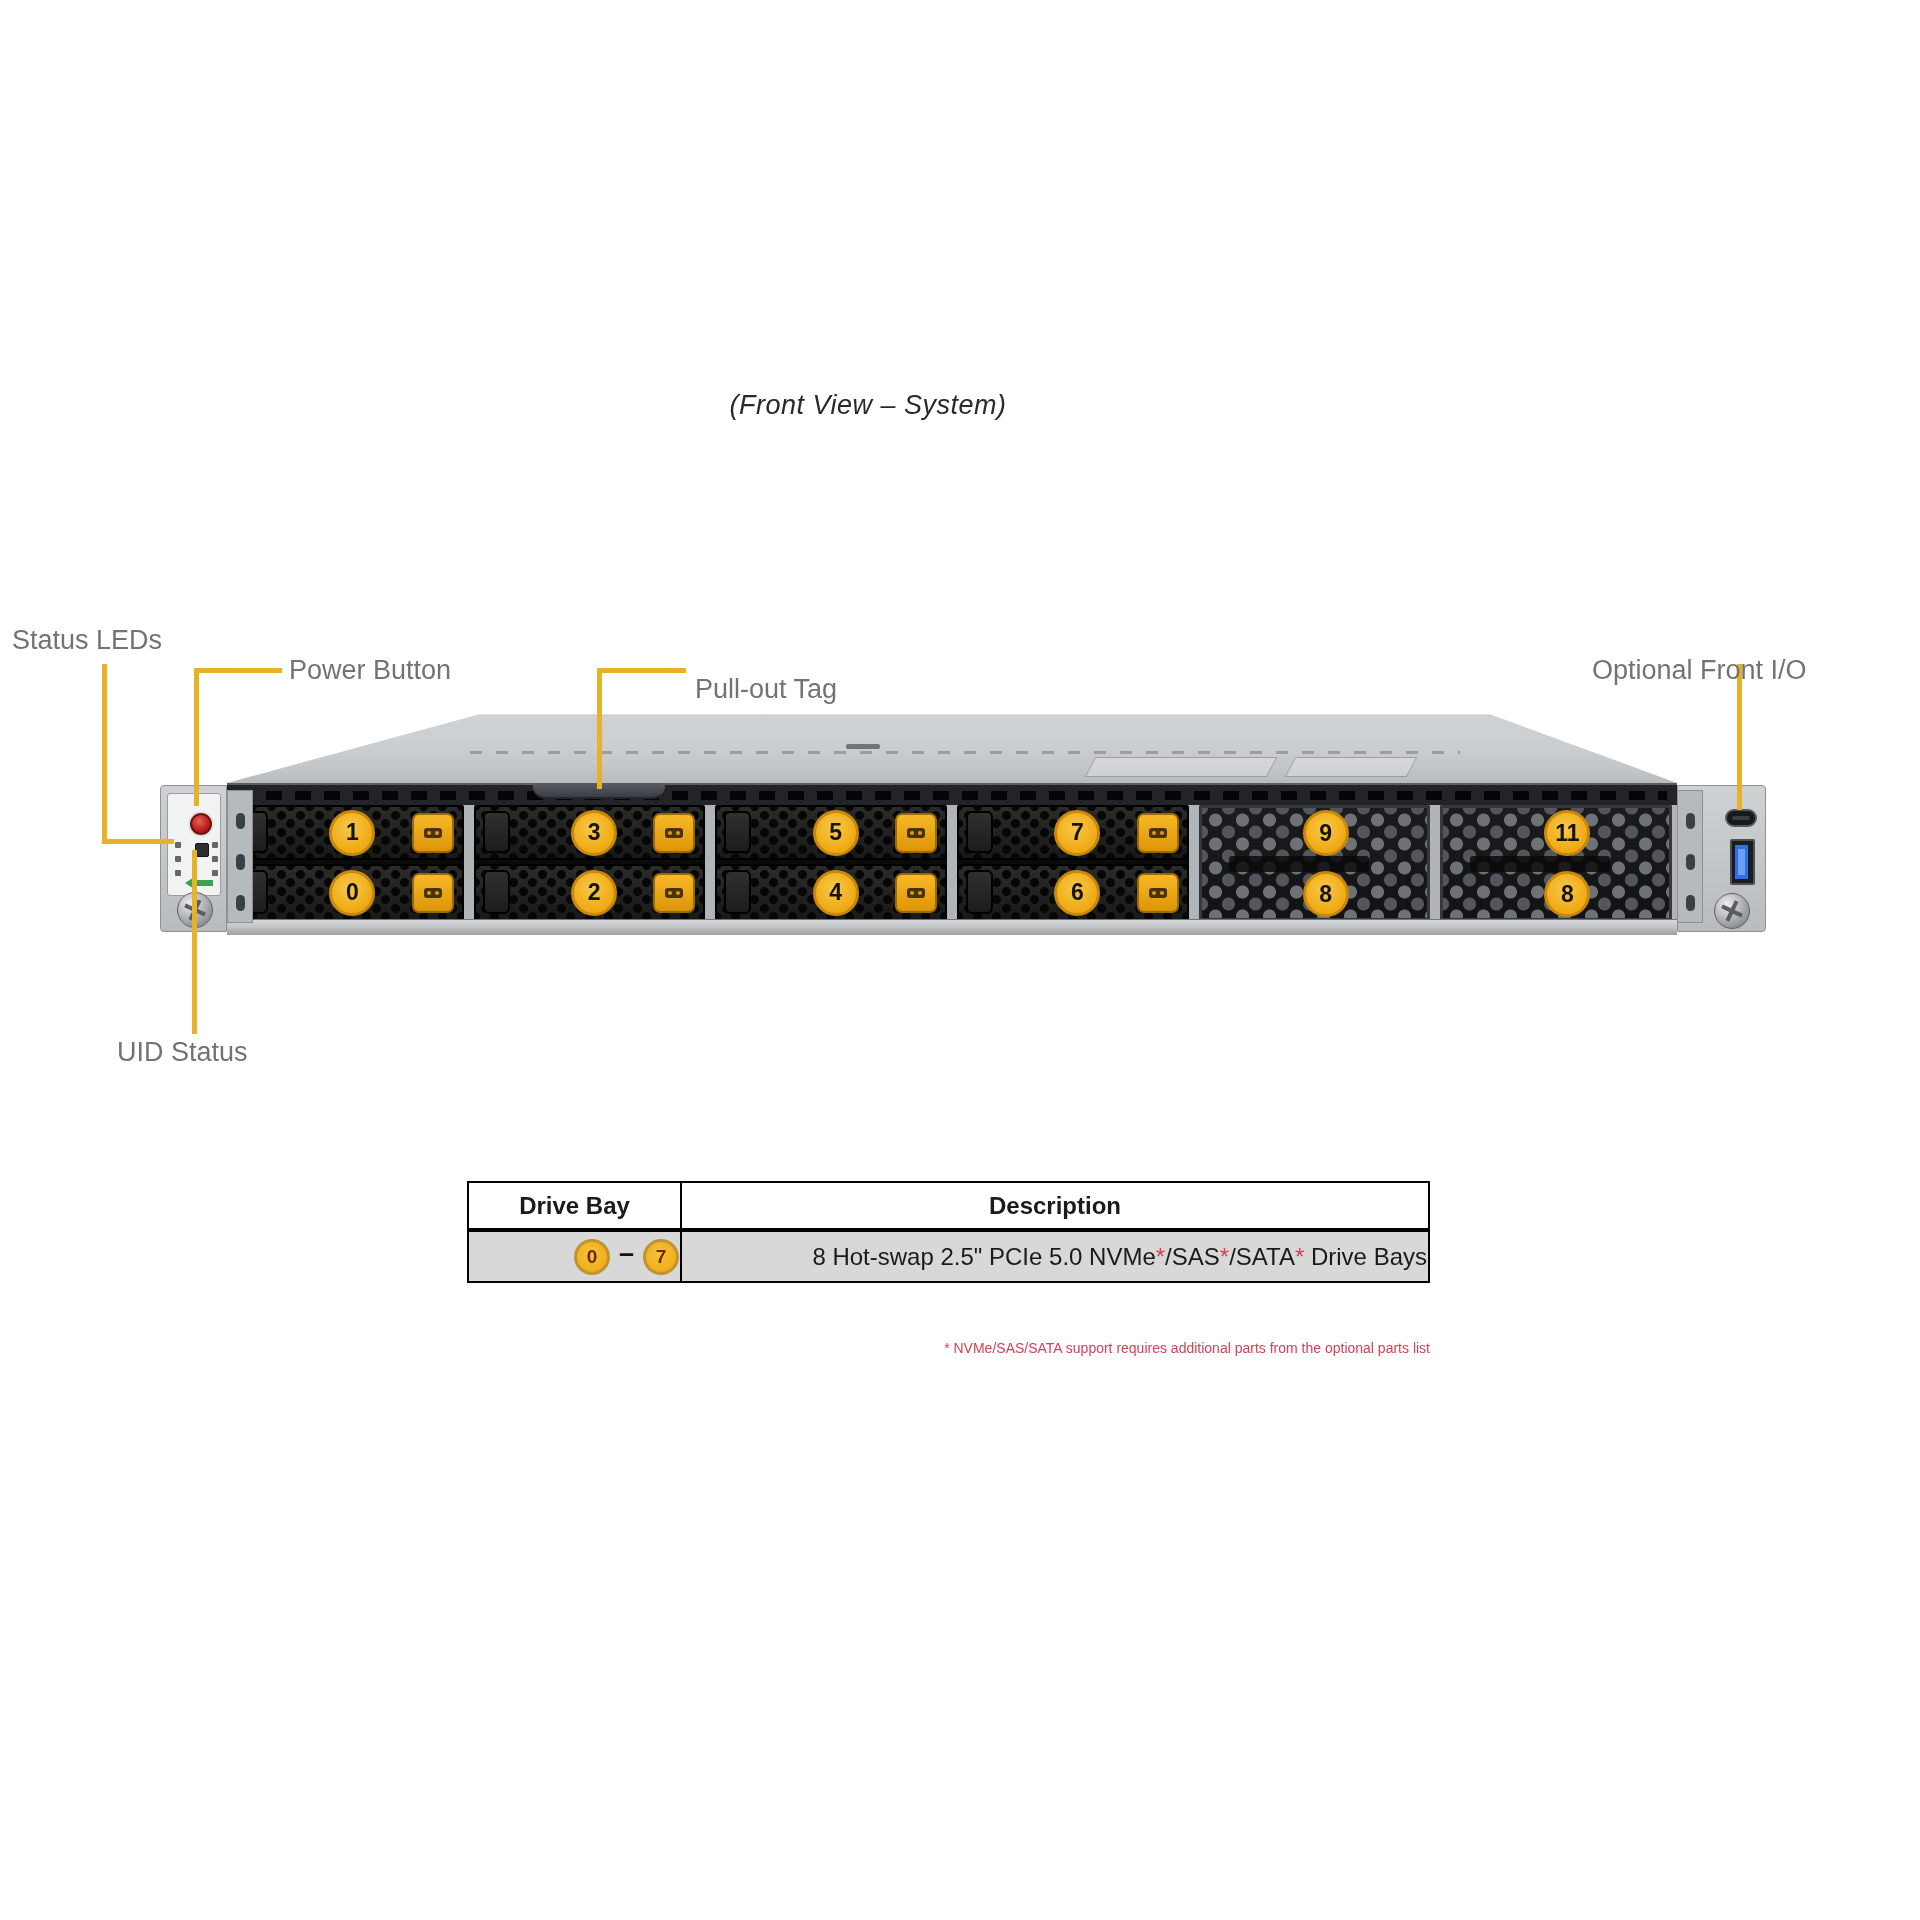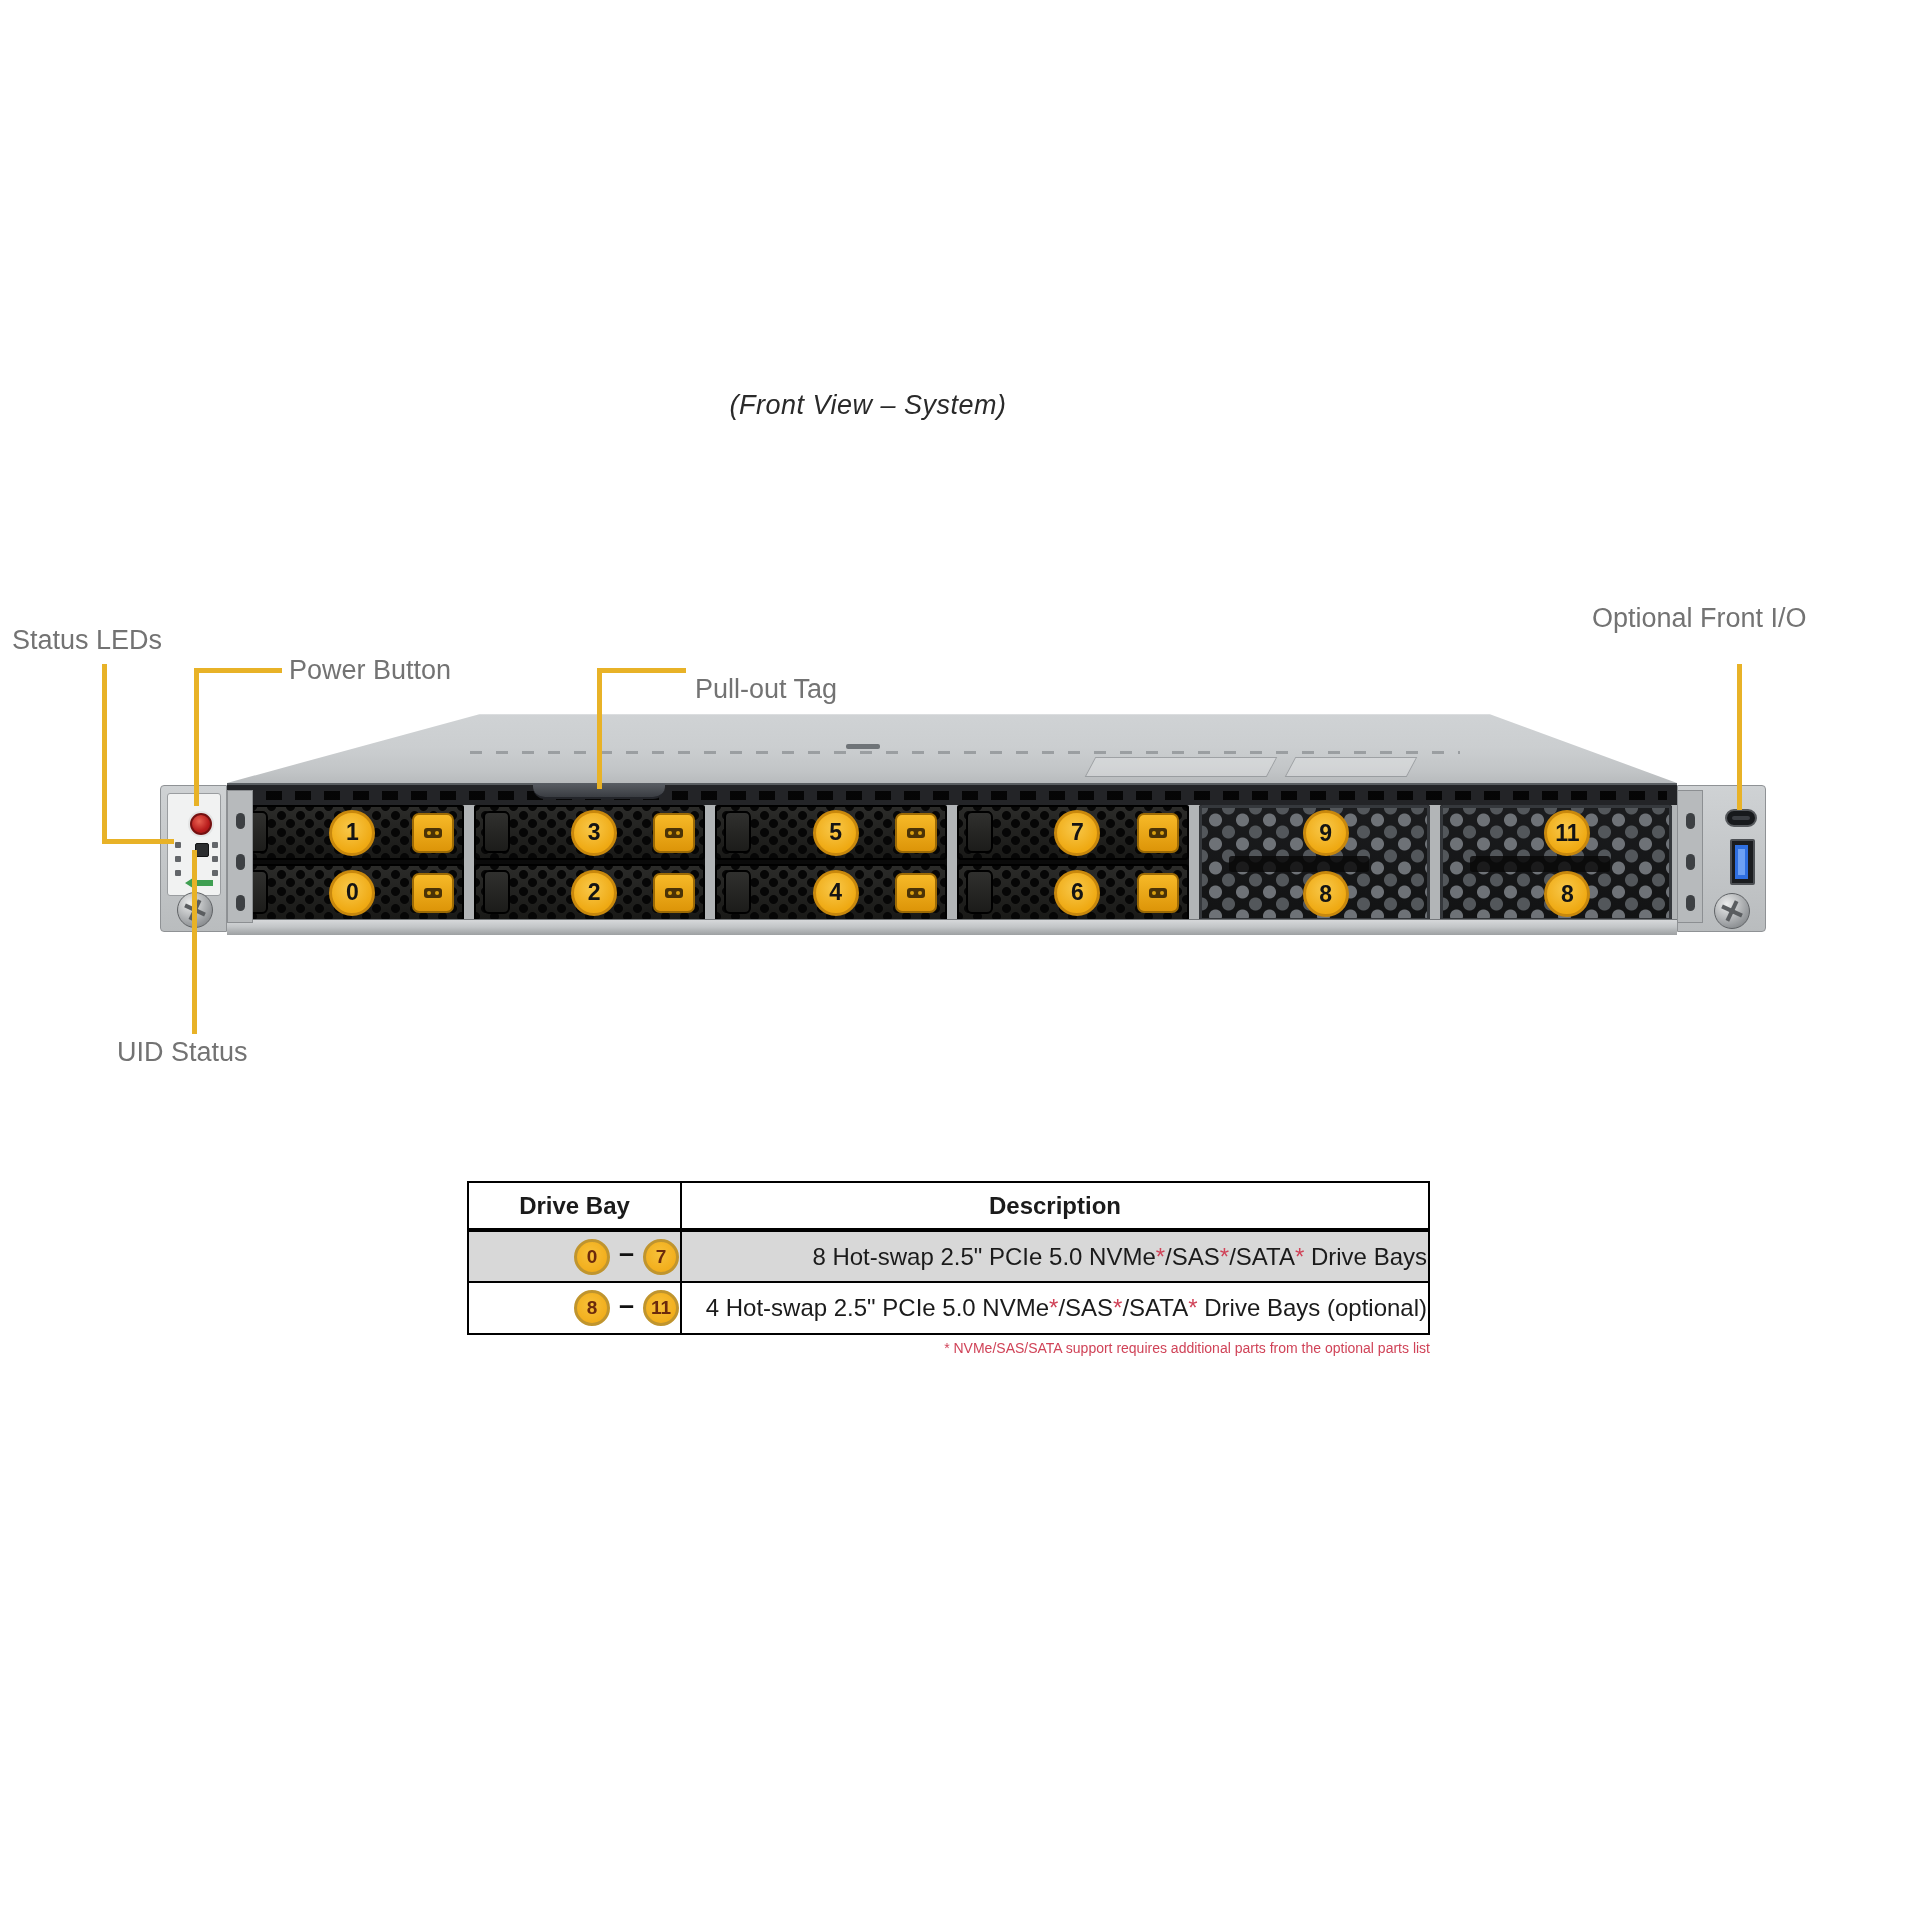--- a/index.html
+++ b/index.html
@@ -265,37 +265,33 @@
   <div class="cline" style="left:194px;top:668px;width:88px;height:5px;"></div>
   <div class="cline" style="left:194px;top:668px;width:5px;height:138px;"></div>
   <div class="cline" style="left:597px;top:668px;width:89px;height:5px;"></div>
   <div class="cline" style="left:597px;top:668px;width:5px;height:121px;"></div>
   <div class="cline" style="left:1737px;top:664px;width:5px;height:146px;"></div>
   <div class="cline" style="left:192px;top:850px;width:5px;height:184px;"></div>
 
   <div class="clabel" style="left:12px;top:625px;">Status LEDs</div>
   <div class="clabel" style="left:289px;top:655px;">Power Button</div>
   <div class="clabel" style="left:695px;top:674px;">Pull-out Tag</div>
-  <div class="clabel" style="left:1592px;top:603px;">Optional Front I/O</div>
+  <div class="clabel" style="left:1592px;top:655px;">Optional Front I/O</div>
   <div class="clabel" style="left:117px;top:1037px;">UID Status</div>
 
   <table class="drive-table">
     <thead>
       <tr>
         <th style="width:213px;text-align:center;">Drive Bay</th>
         <th>Description</th>
       </tr>
     </thead>
     <tbody id="drive-table-body">
         <tr class="shaded">
           <td class="bay-cell"><span class="tbadge">0</span><span class="range-dash">–</span><span class="tbadge">7</span></td>
           <td class="desc-cell">8 Hot-swap 2.5" PCIe 5.0 NVMe<span class="red-star">*</span>/SAS<span class="red-star">*</span>/SATA<span class="red-star">*</span> Drive Bays</td>
         </tr>
-        <tr>
-          <td class="bay-cell"><span class="tbadge">8</span><span class="range-dash">–</span><span class="tbadge">11</span></td>
-          <td class="desc-cell">4 Hot-swap 2.5" PCIe 5.0 NVMe<span class="red-star">*</span>/SAS<span class="red-star">*</span>/SATA<span class="red-star">*</span> Drive Bays (optional)</td>
-        </tr>
       </tbody>
   </table>
 
   <div class="footnote">* NVMe/SAS/SATA support requires additional parts from the optional parts list</div>
 
 </div>
 
 </body></html>

